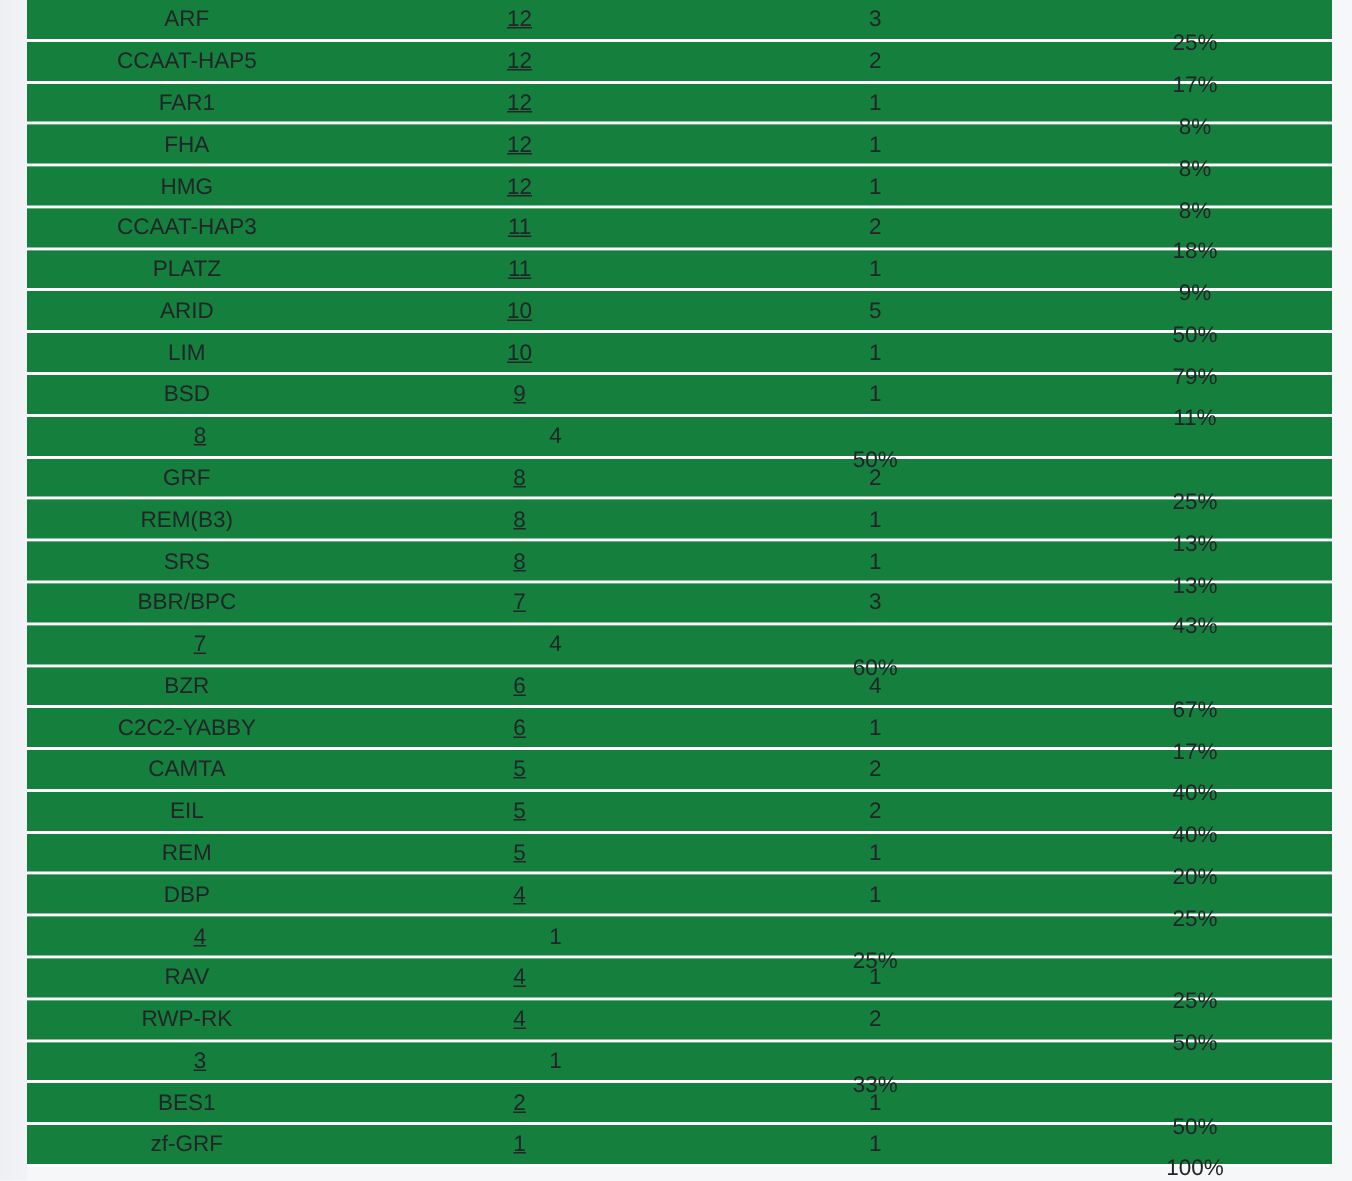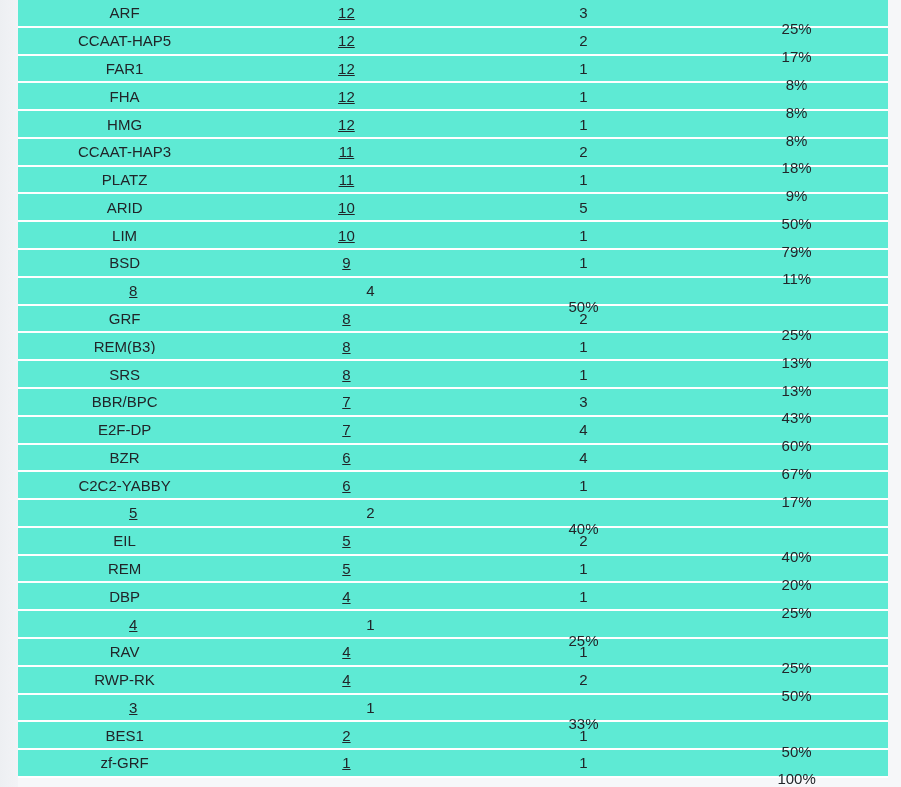--- a/index.html
+++ b/index.html
@@ -29,21 +29,21 @@
     left: 18px;
     top: 0;
     width: 870px; 
   }
   .trow {
     display: flex;
     align-items: center;
     height: 27.79px;
     box-sizing: border-box;
     border-bottom: 2px solid #ffffff;
-    background: #5eead4;
+    background: #15803d;
   }
   .cell {
     text-align: center;
     font-size: 15px;
     line-height: 1;
     color: #212529;
     white-space: nowrap;
     overflow: hidden;
   }
   .c1 { width: 24.5%; }
@@ -159,41 +159,41 @@
   </div>
 
   <div class="trow">
     <div class="cell c1">BBR/BPC</div>
     <div class="cell c2">7</div>
     <div class="cell c3">3</div>
     <div class="cell c4">43%</div>
   </div>
 
   <div class="trow">
-    <div class="cell c1">E2F-DP</div>
     <div class="cell c2">7</div>
     <div class="cell c3">4</div>
     <div class="cell c4">60%</div>
   </div>
 
   <div class="trow">
     <div class="cell c1">BZR</div>
     <div class="cell c2">6</div>
     <div class="cell c3">4</div>
     <div class="cell c4">67%</div>
   </div>
 
   <div class="trow">
     <div class="cell c1">C2C2-YABBY</div>
     <div class="cell c2">6</div>
     <div class="cell c3">1</div>
     <div class="cell c4">17%</div>
   </div>
 
   <div class="trow">
+    <div class="cell c1">CAMTA</div>
     <div class="cell c2">5</div>
     <div class="cell c3">2</div>
     <div class="cell c4">40%</div>
   </div>
 
   <div class="trow">
     <div class="cell c1">EIL</div>
     <div class="cell c2">5</div>
     <div class="cell c3">2</div>
     <div class="cell c4">40%</div>

